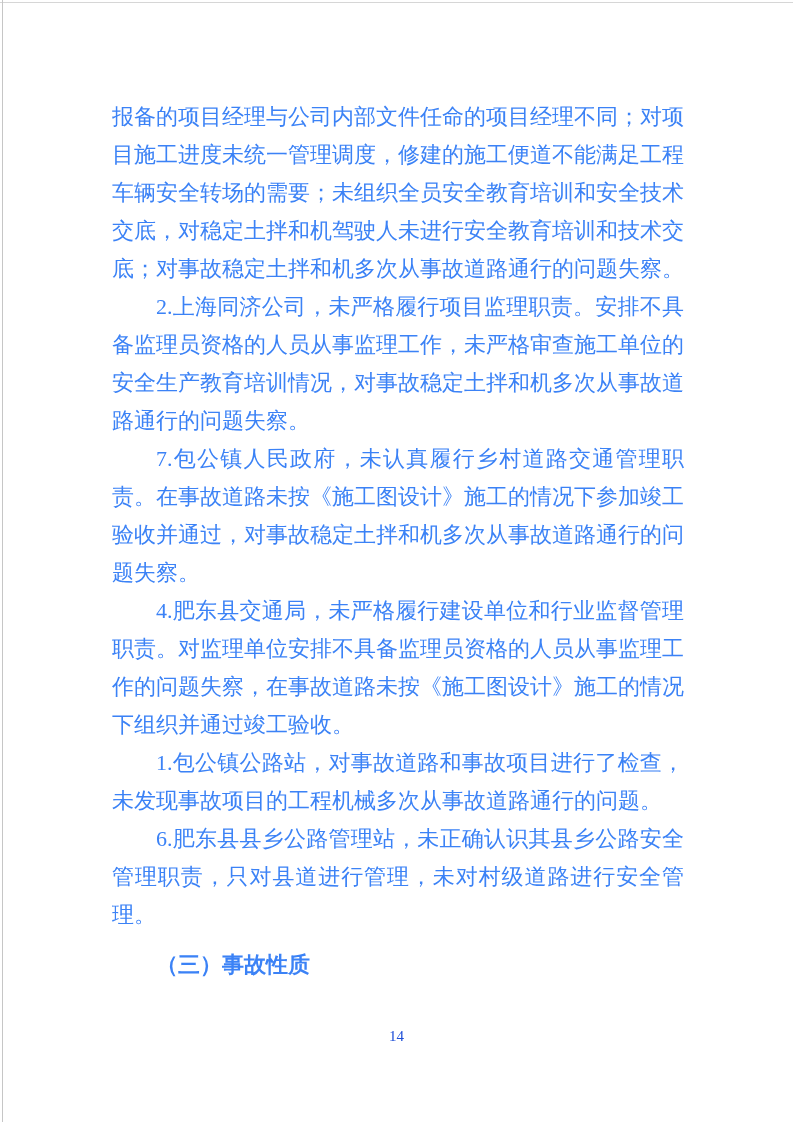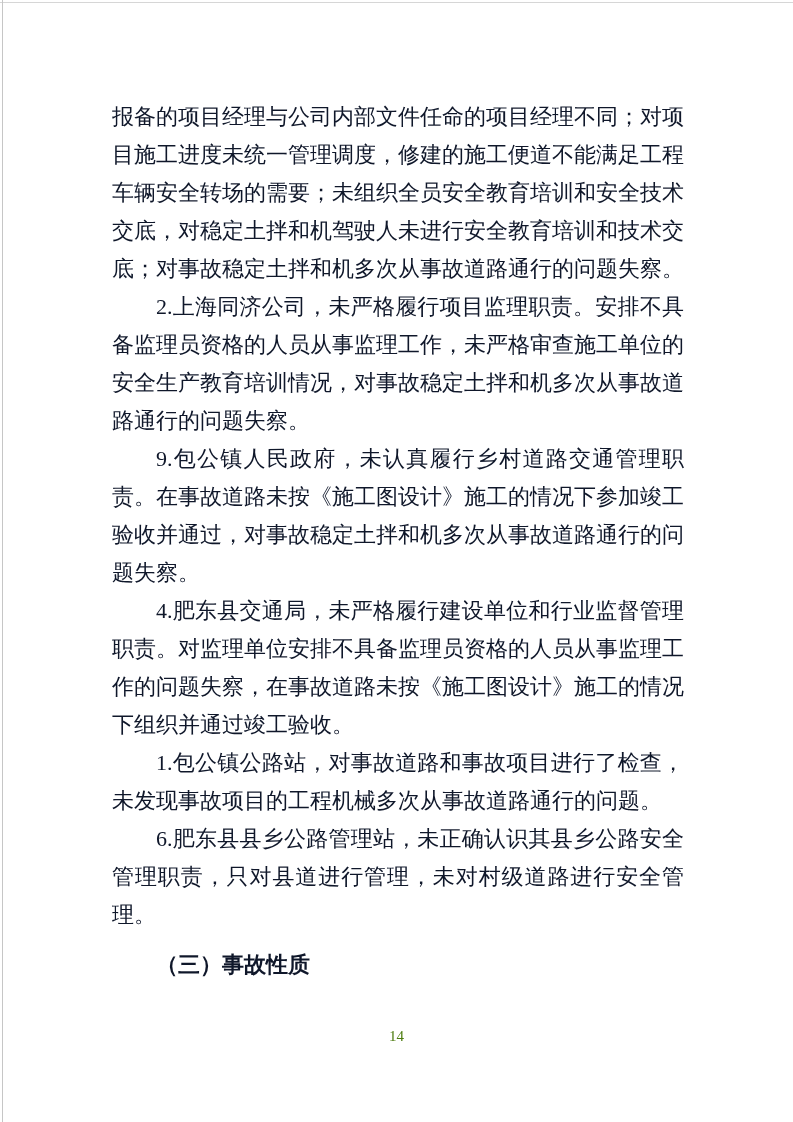--- a/index.html
+++ b/index.html
@@ -26,21 +26,21 @@
     position: absolute;
     left: 2px; top: 0; bottom: 0;
     width: 1px;
     background: #c6c6c6;
   }
   .content {
     position: absolute;
     left: 112px;
     top: 98px;
     width: 572px;
-    color: #0f172a;
+    color: #3b82f6;
     font-size: 22px;
     line-height: 38px;
     text-align: justify;
     text-justify: inter-character;
   }
   .content p {
     margin: 0;
     padding: 0;
     text-indent: 2em;
   }
@@ -53,35 +53,35 @@
     margin-top: 12px;
   }
   .page-number {
     position: absolute;
     top: 1026px;
     left: 0;
     width: 100%;
     text-align: center;
     font-size: 15px;
     line-height: 20px;
-    color: #4d7c0f;
+    color: #1d4ed8;
     font-family: "Liberation Serif", "DejaVu Serif", serif;
   }
 </style>
 </head>
 <body>
 
 <div class="page">
   <div class="edge-top"></div>
   <div class="edge-left"></div>
 
   <div class="content" id="paragraph-container">
       <p class="noindent">报备的项目经理与公司内部文件任命的项目经理不同；对项目施工进度未统一管理调度，修建的施工便道不能满足工程车辆安全转场的需要；未组织全员安全教育培训和安全技术交底，对稳定土拌和机驾驶人未进行安全教育培训和技术交底；对事故稳定土拌和机多次从事故道路通行的问题失察。</p>
       <p class="body">2.上海同济公司，未严格履行项目监理职责。安排不具备监理员资格的人员从事监理工作，未严格审查施工单位的安全生产教育培训情况，对事故稳定土拌和机多次从事故道路通行的问题失察。</p>
-      <p class="body">9.包公镇人民政府，未认真履行乡村道路交通管理职责。在事故道路未按《施工图设计》施工的情况下参加竣工验收并通过，对事故稳定土拌和机多次从事故道路通行的问题失察。</p>
+      <p class="body">7.包公镇人民政府，未认真履行乡村道路交通管理职责。在事故道路未按《施工图设计》施工的情况下参加竣工验收并通过，对事故稳定土拌和机多次从事故道路通行的问题失察。</p>
       <p class="body">4.肥东县交通局，未严格履行建设单位和行业监督管理职责。对监理单位安排不具备监理员资格的人员从事监理工作的问题失察，在事故道路未按《施工图设计》施工的情况下组织并通过竣工验收。</p>
       <p class="body">1.包公镇公路站，对事故道路和事故项目进行了检查，未发现事故项目的工程机械多次从事故道路通行的问题。</p>
       <p class="body">6.肥东县县乡公路管理站，未正确认识其县乡公路安全管理职责，只对县道进行管理，未对村级道路进行安全管理。</p>
       <p class="heading">（三）事故性质</p>
     </div>
 
   <div class="page-number">14</div>
 </div>
 
 </body></html>

